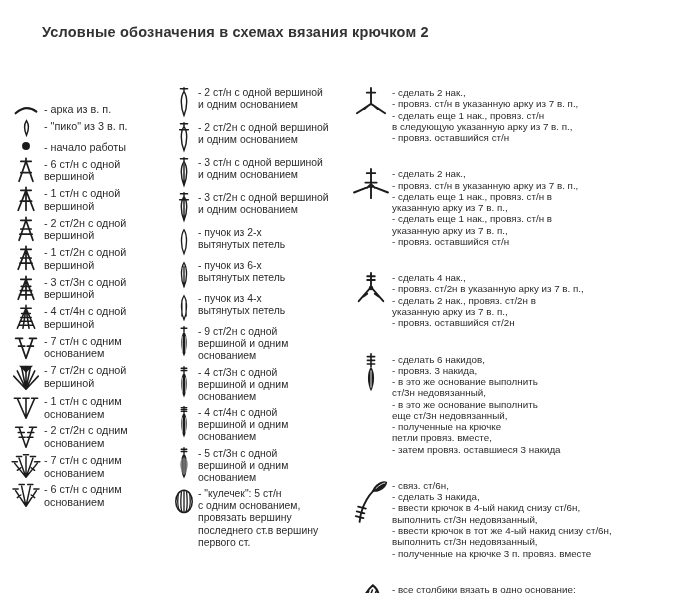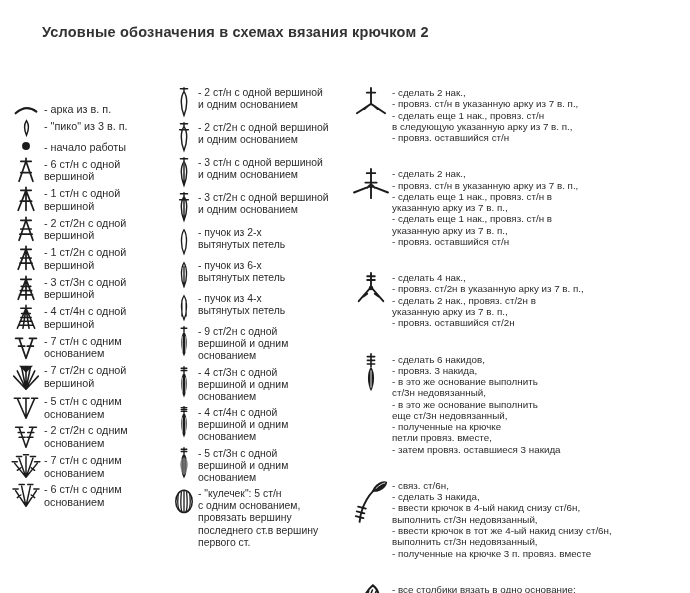--- a/index.html
+++ b/index.html
@@ -151,21 +151,21 @@
 вершиной</span>
     </div>
     <div class="item">
       <span class="sym">
         <svg width="28" height="26" viewBox="0 0 30 30">
           <g stroke="#1c1c1c" stroke-width="2" fill="none" stroke-linecap="round">
             <path d="M15,28 L5,5 M15,28 L15,5 M15,28 L25,5 M1.5,5 L8.5,5 M11.5,5 L18.5,5 M21.5,5 L28.5,5" stroke-width="1.8"></path>
           </g>
         </svg>
       </span>
-      <span class="lbl">- 5 ст/н с одним
+      <span class="lbl">- 1 ст/н с одним
 основанием</span>
     </div>
     <div class="item">
       <span class="sym">
         <svg width="28" height="26" viewBox="0 0 30 30">
           <g stroke="#1c1c1c" stroke-width="2" fill="none" stroke-linecap="round">
             <path d="M15,28 L7,5 M15,28 L23,5 M3,5 L11,5 M19,5 L27,5 M6,11 L13,11 M17,11 L24,11 M7,16.5 L14,16.5 M16,16.5 L23,16.5" stroke-width="1.8"></path>
           </g>
         </svg>
       </span>

